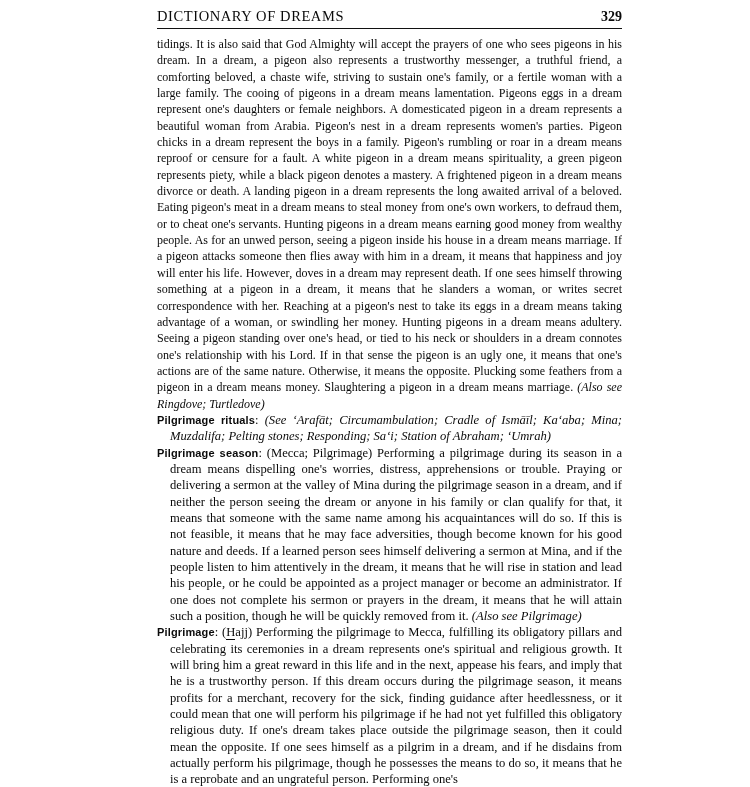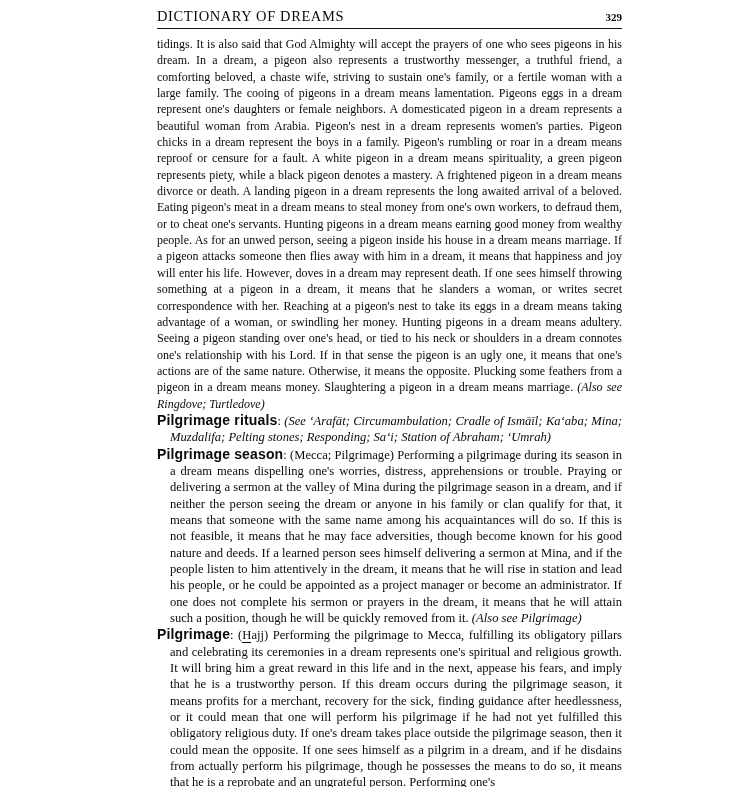--- a/index.html
+++ b/index.html
@@ -35,21 +35,21 @@
     font-size: 14.5px;
     letter-spacing: 0.6px;
     padding-bottom: 2px;
   }
   .runhead-title {
     font-weight: normal;
     white-space: nowrap;
   }
   .runhead-folio {
     font-weight: bold;
-    font-size: 11px;
+    font-size: 14px;
     letter-spacing: 0;
   }
   .rule {
     border-top: 1.6px solid #111;
     margin-top: 1px;
     margin-bottom: 7px;
     width: 100%;
   }
   
   .para {
@@ -68,21 +68,21 @@
     font-size: 12.6px;
     line-height: 16.35px;
     text-align: justify;
     margin: 0;
     padding-left: 13px;
     text-indent: -13px;
   }
   .headword {
     font-family: "Liberation Sans", "DejaVu Sans", sans-serif;
     font-weight: bold;
-    font-size: 14px;
+    font-size: 11px;
     letter-spacing: 0.15px;
   }
   .xref {
     font-style: italic;
   }
   .underdot {
     border-bottom: 1px solid #0a0a0a;
     padding-bottom: 0px;
   }
 </style>

